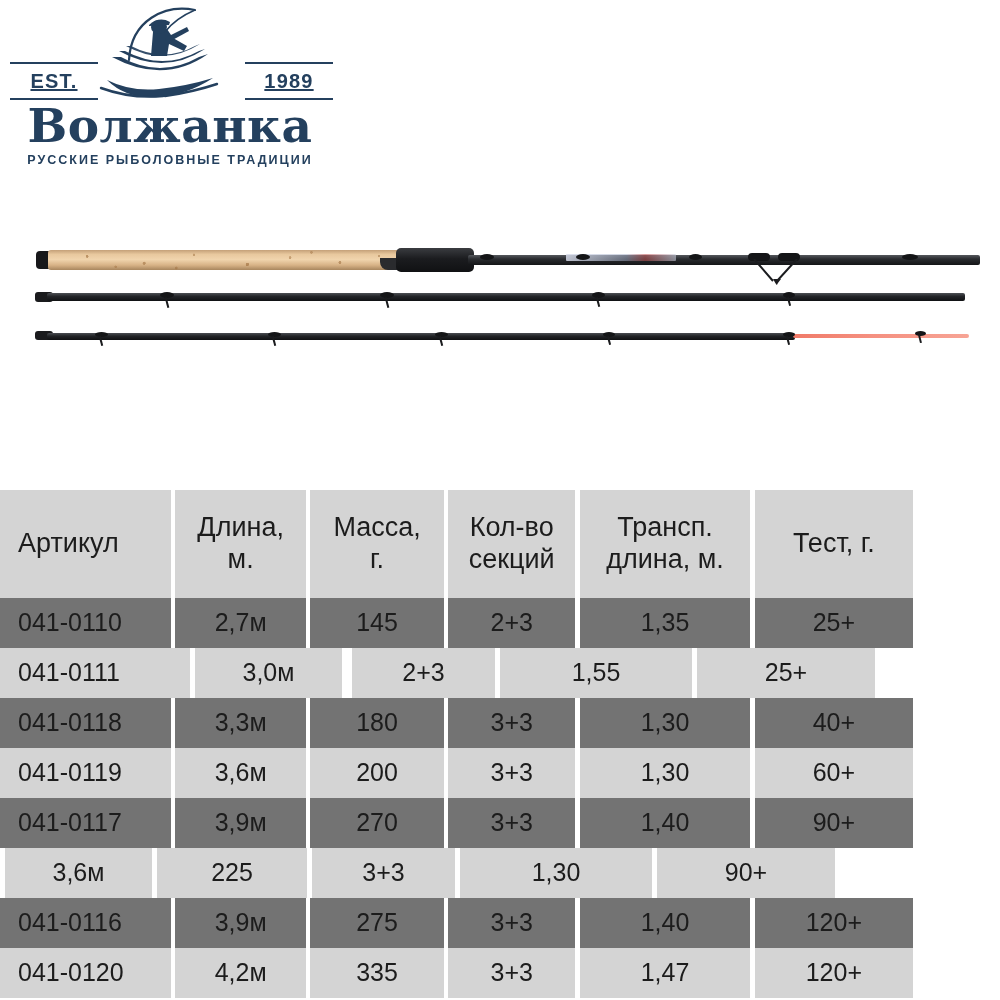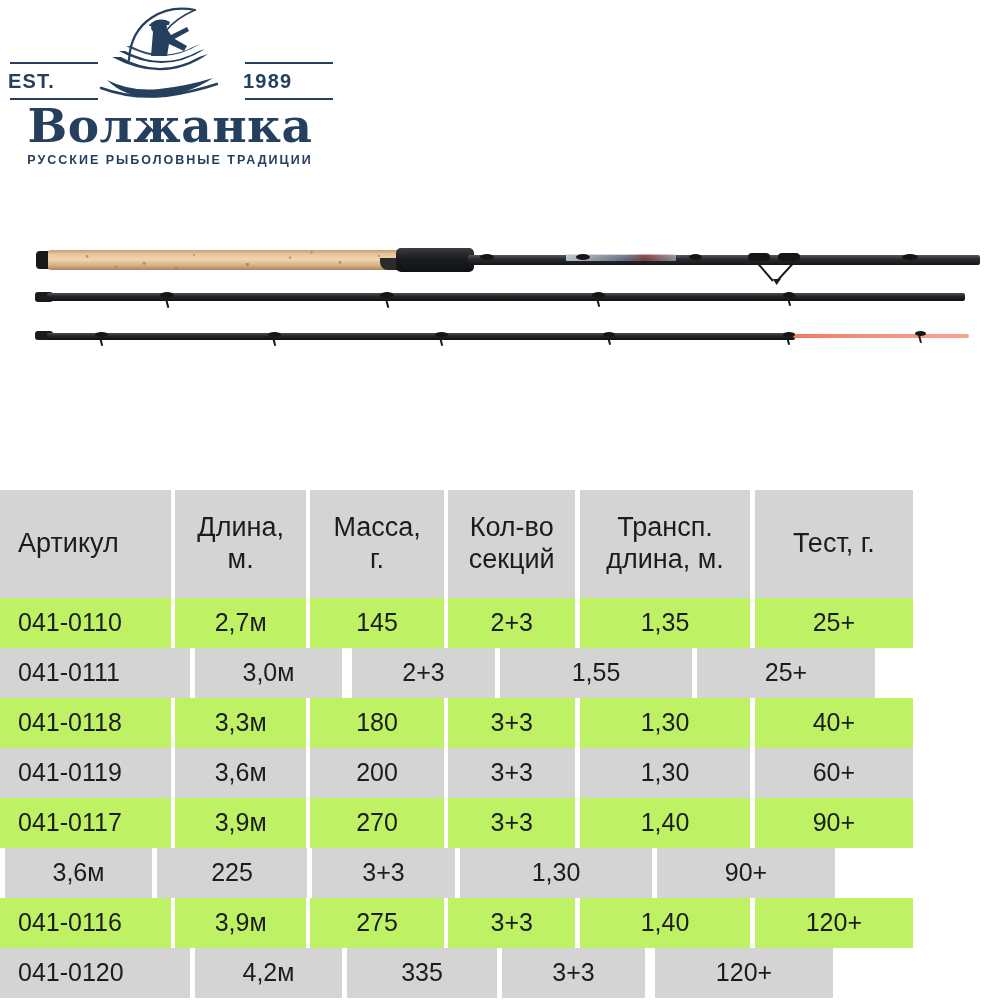--- a/index.html
+++ b/index.html
@@ -44,23 +44,24 @@
     left: 243px;
     top: 62px;
     width: 92px;
     height: 38px;
   }
   .rule-word {
     font-size: 20px;
     font-weight: 700;
     letter-spacing: 1.2px;
     color: #24405e;
-    text-align: left;
+    text-align: center;
     line-height: 38px;
     position: relative;
+    text-decoration: underline;
   }
   .rule-word::before,
   .rule-word::after {
     content: "";
     position: absolute;
     left: 2px;
     right: 2px;
     height: 2px;
     background: #24405e;
   }
@@ -219,21 +220,21 @@
     display: flex;
     align-items: center;
     justify-content: center;
     text-align: center;
     color: #1c1c1c;
     font-size: 25px;
     white-space: pre-line;
     line-height: 1.18;
   }
   .tcell.shaded { background: #d4d4d4; }
-  .tcell.plain  { background: #bef264; }
+  .tcell.plain  { background: #737373; }
 
   
   .c0 { width: 190px; }
   .c1 { width: 147px; }
   .c2 { width: 150px; }
   .c3 { width: 143px; }
   .c4 { width: 192px; }
   .c5 { width: 178px; }
   .gap { width: 5px; background: #ffffff; }
 
@@ -451,17 +452,18 @@
       </div>
       <div class="trow data-row" style="top: 458px;">
         <div class="tcell shaded c0">041-0120</div>
         <div class="tcell gap"></div>
         <div class="tcell shaded c1">4,2м</div>
         <div class="tcell gap"></div>
         <div class="tcell shaded c2">335</div>
         <div class="tcell gap"></div>
         <div class="tcell shaded c3">3+3</div>
         <div class="tcell gap"></div>
+        <div class="tcell shaded c4">1,47</div>
         <div class="tcell gap"></div>
         <div class="tcell shaded c5">120+</div>
       </div>
     </div>
 </div>
 
 </body></html>

